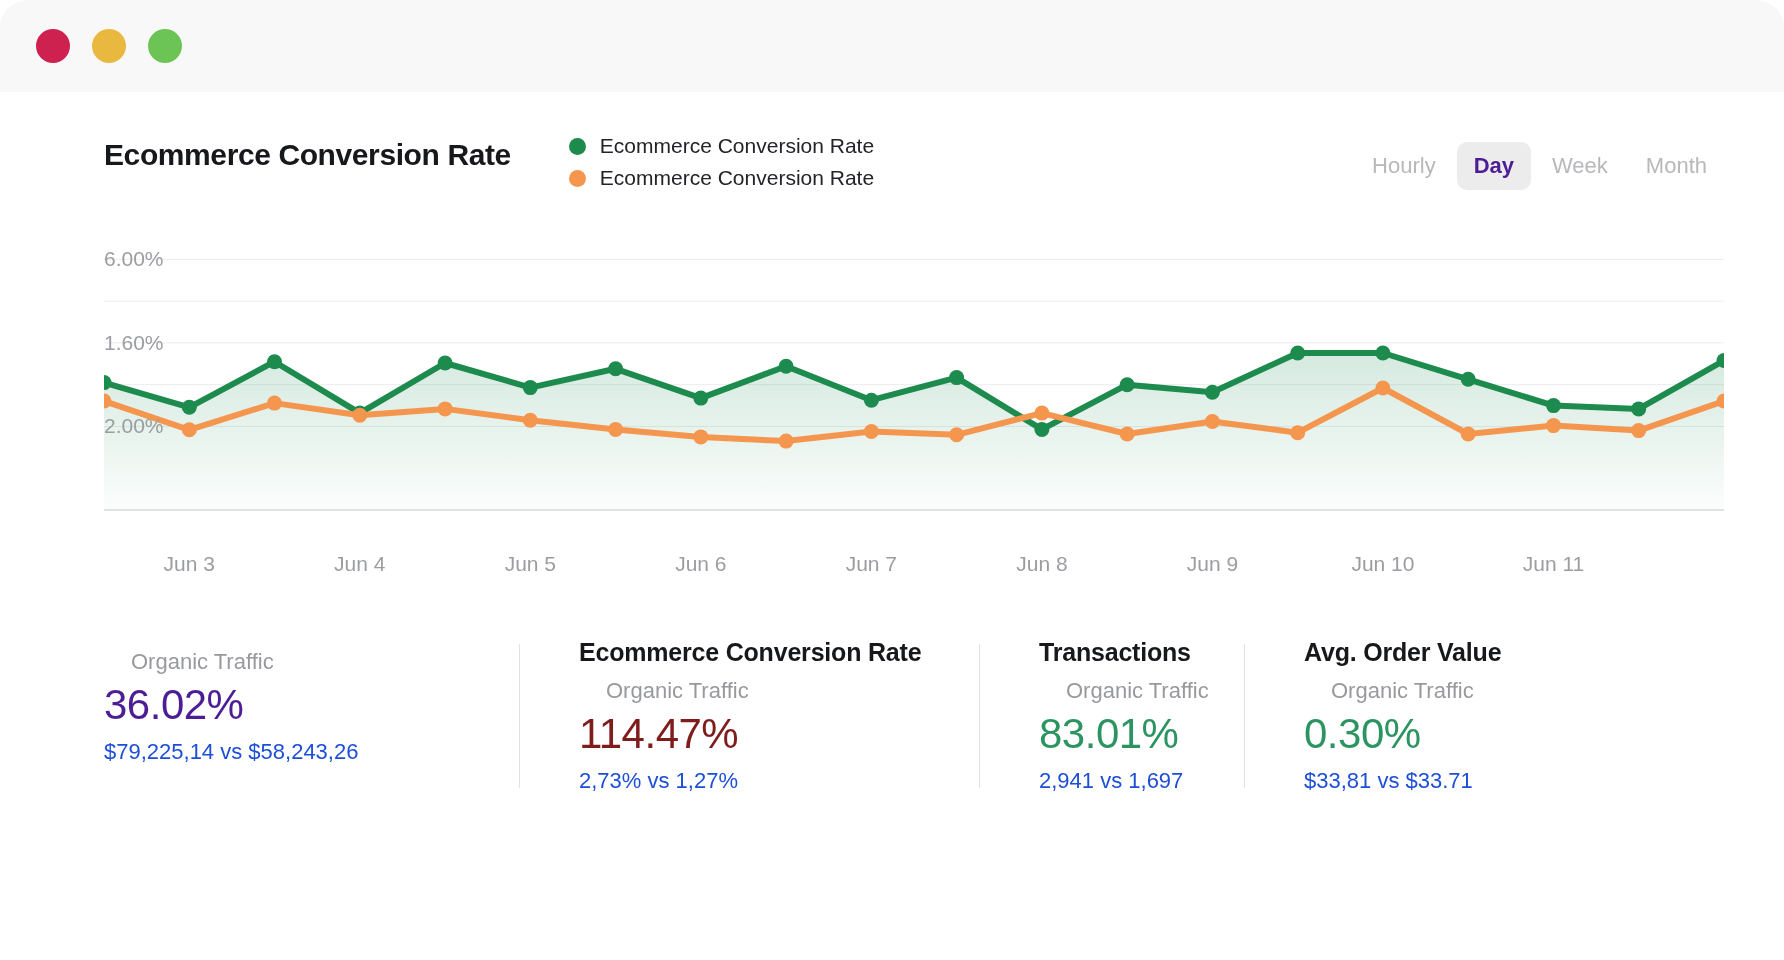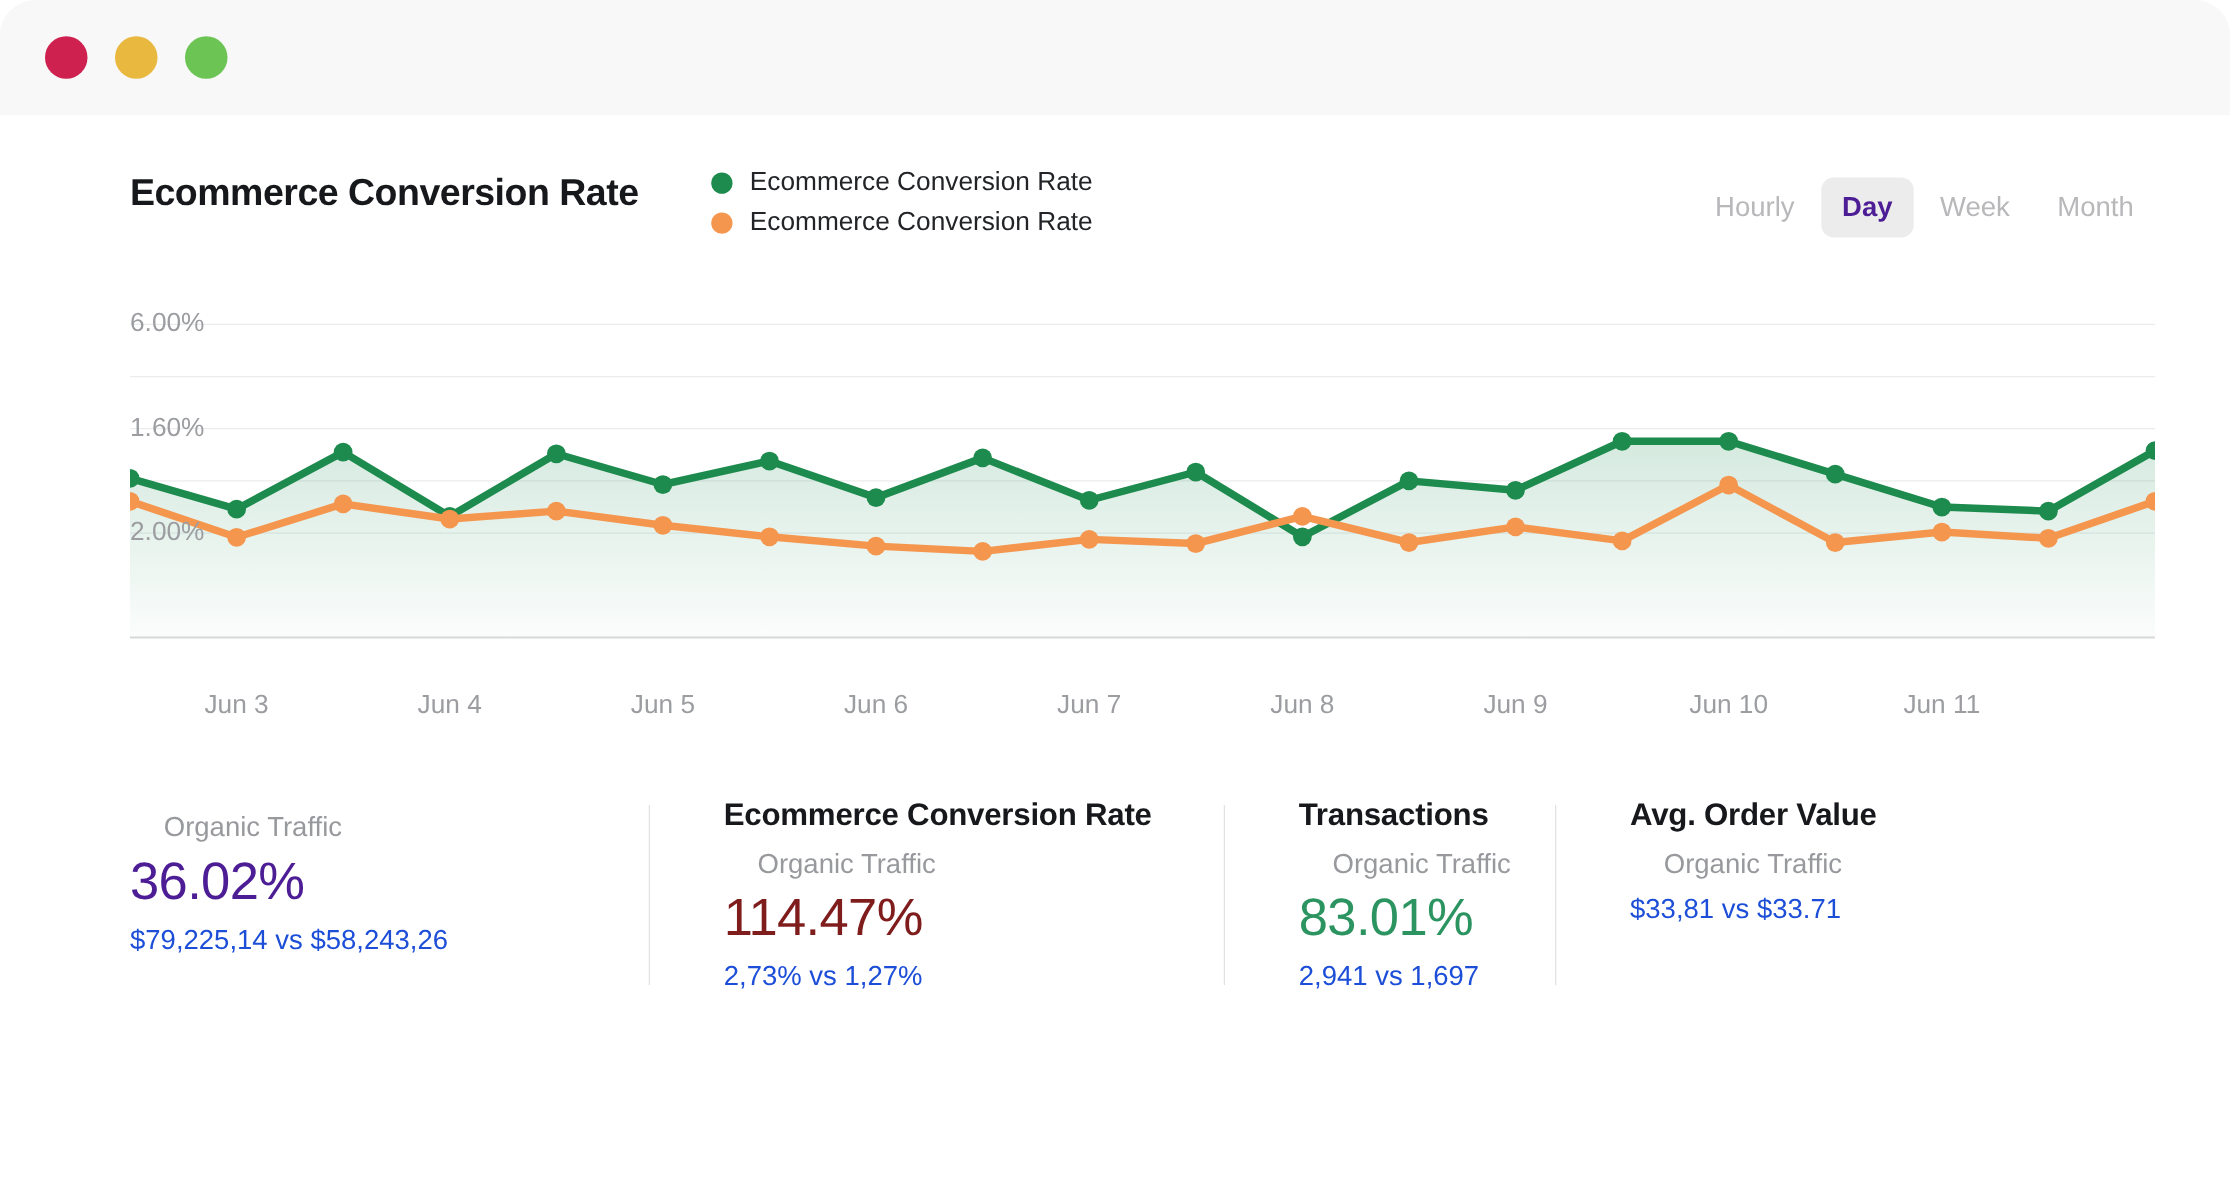--- a/index.html
+++ b/index.html
@@ -316,18 +316,19 @@
       <div class="stat stat-trans">
         <div class="stat-title">Transactions</div>
         <div class="stat-sub">Organic Traffic</div>
         <div class="stat-value" style="color: rgb(44, 148, 96);">83.01%</div>
         <div class="stat-compare">2,941 vs 1,697</div>
       </div>
 
       <div class="stat stat-aov">
         <div class="stat-title">Avg. Order Value</div>
         <div class="stat-sub">Organic Traffic</div>
+        <div class="stat-value" style="color: rgb(44, 148, 96);">0.30%</div>
         <div class="stat-compare">$33,81 vs $33.71</div>
       </div>
 
     </div>
   </div>
 </div>
 
 </body></html>

